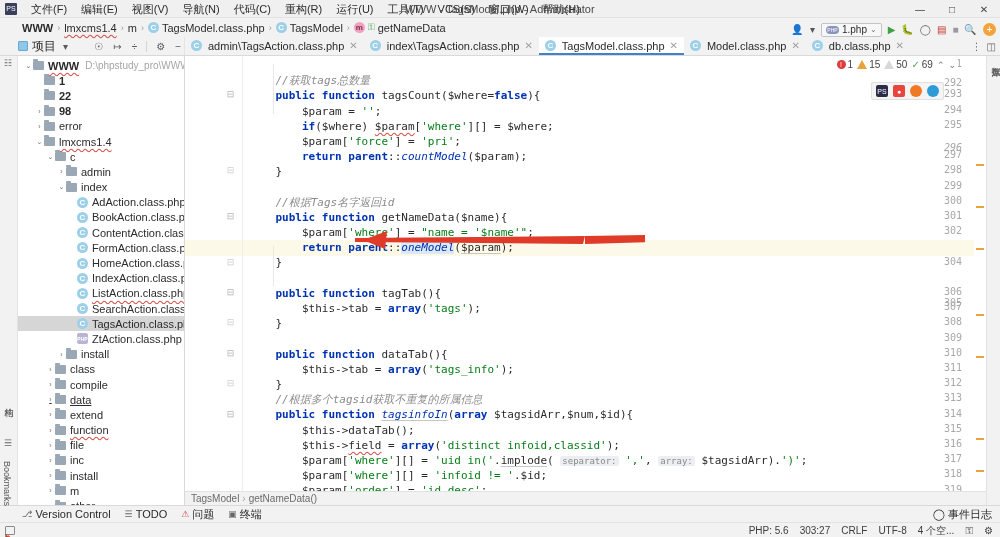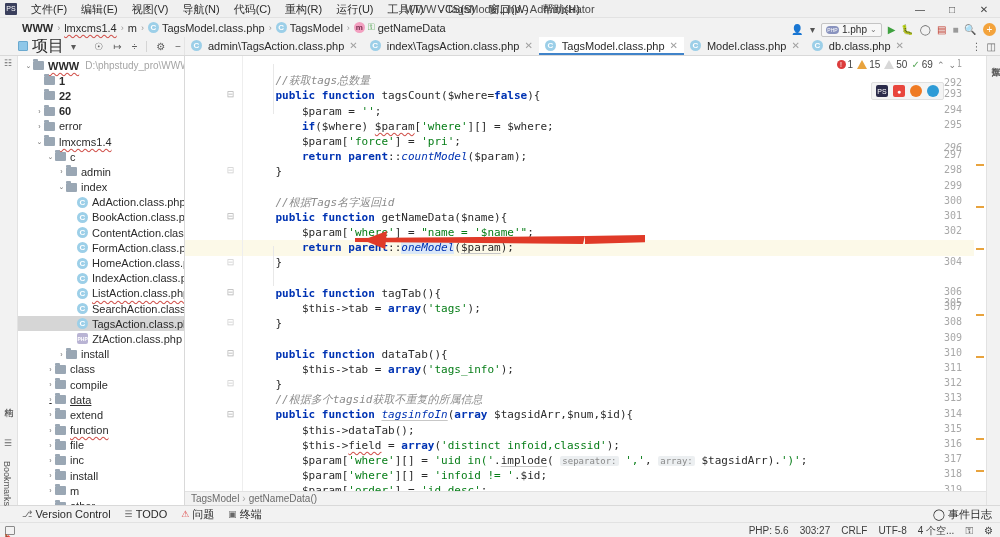--- a/index.html
+++ b/index.html
@@ -57,21 +57,21 @@
   }
   .ic-lock { color:#3c9a3c; font-size:9px; margin-right:3px; }
 
   
   .toolrow { height:19px; display:flex; background:#f2f2f2; border-bottom:1px solid #d9d9d9; }
   .proj-head {
     width:185px; display:flex; align-items:center; gap:4px; padding-left:18px;
     border-right:1px solid #e4e4e4;
   }
   .proj-head .pbox { width:10px;height:10px;background:#8fc7e8;border:1px solid #6aa9cf;border-radius:1px;}
-  .proj-head .ptxt { font-size:16px; }
+  .proj-head .ptxt { font-size:12px; }
   .tbtn { color:#5a5a5a; font-size:10px; padding:0 3px; }
   .tb-sep { width:1px; height:11px; background:#d5d5d5; margin:0 2px; align-self:center; }
 
   
   .tabs { flex:1; display:flex; align-items:flex-end; overflow:hidden; }
   .tab {
     display:flex; align-items:center; gap:3px; height:19px; padding:0 6px;
     font-size:11px; color:#2b2b2b; white-space:nowrap; position:relative;
   }
   .tab.active { background:#fff; }
@@ -378,21 +378,21 @@
           <span class="tname b">1</span>
         </div>
         <div class="trow" style="padding-left: 17px;">
           <span class="arr"></span>
           <span class="folder"></span>
           <span class="tname b">22</span>
         </div>
         <div class="trow" style="padding-left: 17px;">
           <span class="arr">›</span>
           <span class="folder"></span>
-          <span class="tname b">60</span>
+          <span class="tname b">98</span>
         </div>
         <div class="trow" style="padding-left: 17px;">
           <span class="arr">›</span>
           <span class="folder"></span>
           <span class="tname">error</span>
         </div>
         <div class="trow" style="padding-left: 17px;">
           <span class="arr">⌄</span>
           <span class="folder"></span>
           <span class="tname wavy">lmxcms1.4</span>
@@ -450,21 +450,21 @@
         <div class="trow" style="padding-left: 50px;">
           <span class="arr"></span>
           <span class="fic">C</span>
           <span class="tname">SearchAction.class.php</span>
         </div>
         <div class="trow sel" style="padding-left: 50px;">
           <span class="arr"></span>
           <span class="fic">C</span>
           <span class="tname">TagsAction.class.php</span>
         </div>
-        <div class="trow" style="padding-left: 50px; justify-content: flex-end;">
+        <div class="trow" style="padding-left: 50px;">
           <span class="arr"></span>
           <span class="fic php">PHP</span>
           <span class="tname">ZtAction.class.php</span>
         </div>
         <div class="trow" style="padding-left: 39px;">
           <span class="arr">›</span>
           <span class="folder"></span>
           <span class="tname">install</span>
         </div>
         <div class="trow" style="padding-left: 28px;">

